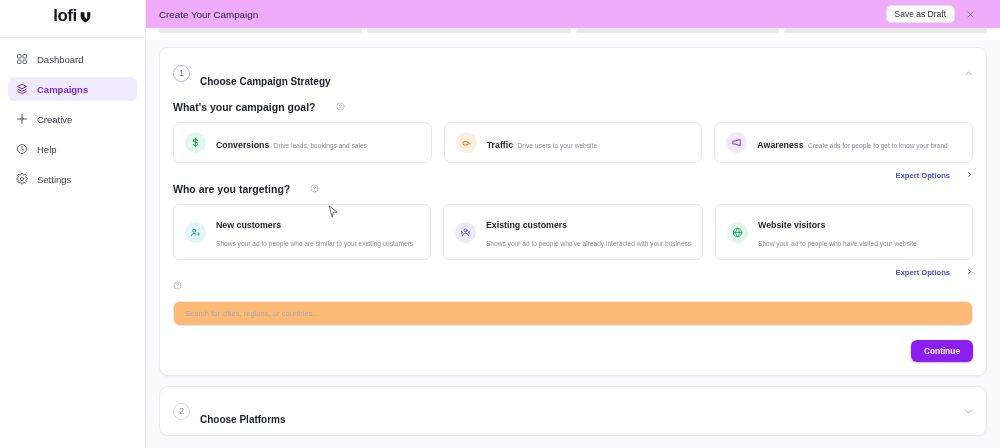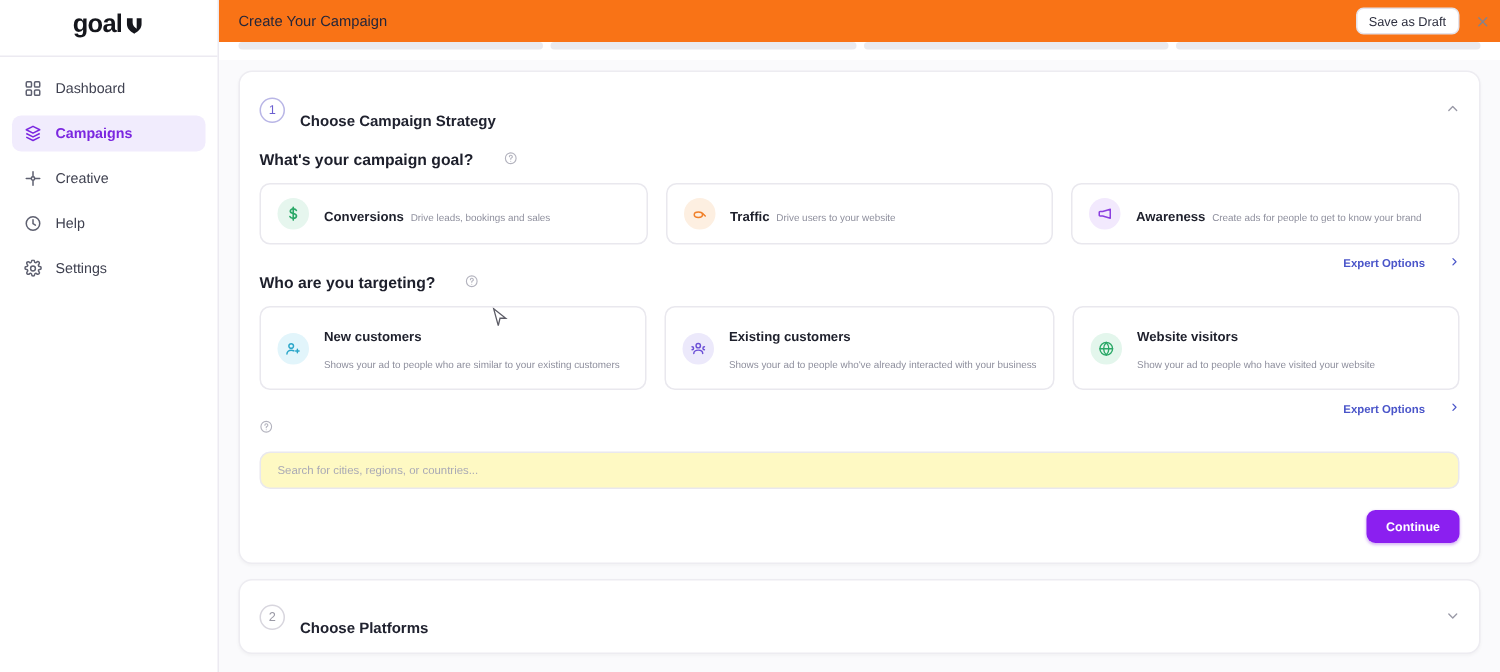--- a/index.html
+++ b/index.html
@@ -42,23 +42,23 @@
     margin-bottom: 6px;
     cursor: pointer;
   }
   .nav-item .ico { width: 12px; height: 12px; flex: 0 0 12px; display: block; }
   .nav-item.active { background: #f1ecfd; color: #7b27e0; font-weight: 600; }
 
   
   .main { flex: 1 1 auto; height: 448px; background: #fafafc; position: relative; overflow: hidden; }
 
   .topbar {
-    height: 28px; background: #f97316;
+    height: 28px; background: #f0abfc;
     display: flex; align-items: center;
-    padding: 0 5px 0 13px;
+    padding: 0 23px 0 13px;
     border-bottom: none;
   }
   .topbar-title { font-size: 9.8px; color: #24263a; font-weight: 500; }
   .topbar-right { margin-left: auto; display: flex; align-items: center; gap: 8px; }
   .draft-btn {
     font-size: 8.5px; color: #2c2e3e;
     border: 1px solid #e4e2ea; background: #fff;
     border-radius: 5px; padding: 4px 8px; cursor: pointer;
     line-height: 1;
   }
@@ -135,21 +135,21 @@
     margin-top: 8px;
     font-size: 7.6px; color: #4a55c9; font-weight: 600; cursor: pointer;
   }
 
   .search-field {
     border: 1px solid #e9e8ee;
     border-radius: 7px;
     height: 25px;
     display: flex; align-items: center;
     padding: 0 11px;
-    background: #fef9c3;
+    background: #fdba74;
   }
   .search-field input {
     border: 0; outline: 0; width: 100%;
     font-family: "Liberation Sans", sans-serif;
     font-size: 7.6px; color: #2a2c38; background: transparent;
   }
   .search-field input::placeholder { color: #a9a9b5; }
 
   .actions { display: flex; justify-content: flex-end; margin-top: 14px; }
   .continue-btn {
@@ -168,21 +168,21 @@
   .cursor { position: absolute; pointer-events: none; }
 </style>
 </head>
 <body>
 
 <div class="app">
 
   <aside class="sidebar">
     <div class="brand">
       <span class="brand-text">
-        <span>goal</span>
+        <span>lofi</span>
         <span class="brand-mark">
           <svg width="13" height="13" viewBox="0 0 24 24" fill="#15161c">
             <path d="M3 4h7v5.5c0 3.2 2.4 5.6 5 7.5V4h6v7.5C21 17 16.5 20.5 12 23 7.5 20.5 3 17 3 11.5V4z"></path>
           </svg>
         </span>
       </span>
     </div>
     <div class="brand-sep"></div>
 
     <nav class="nav">

